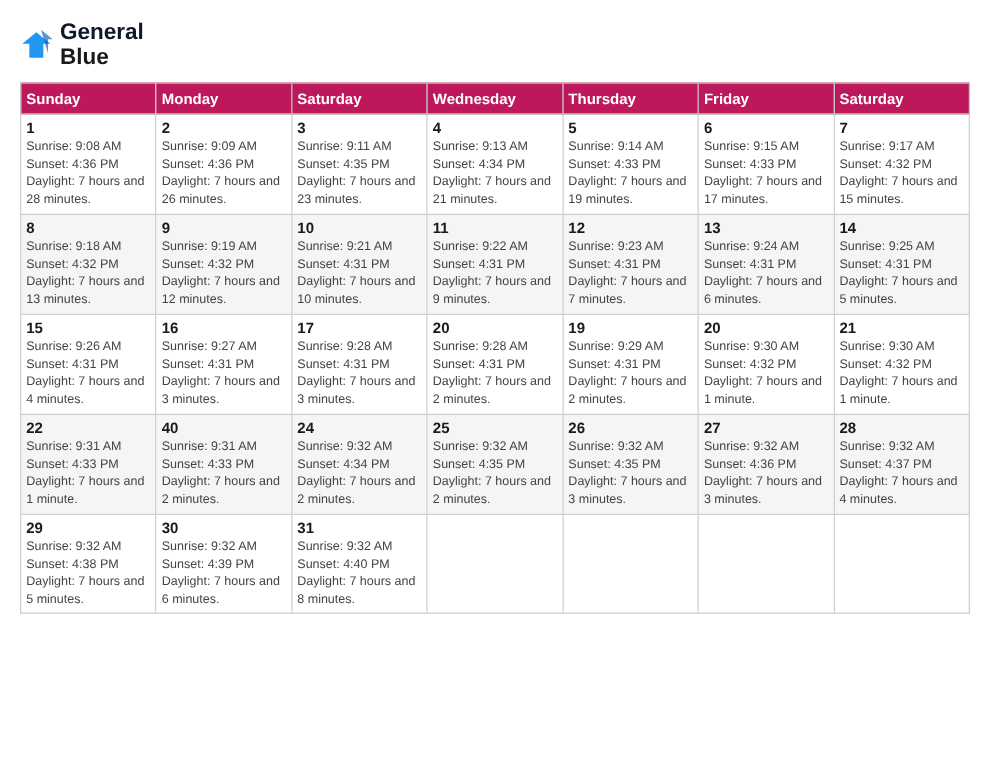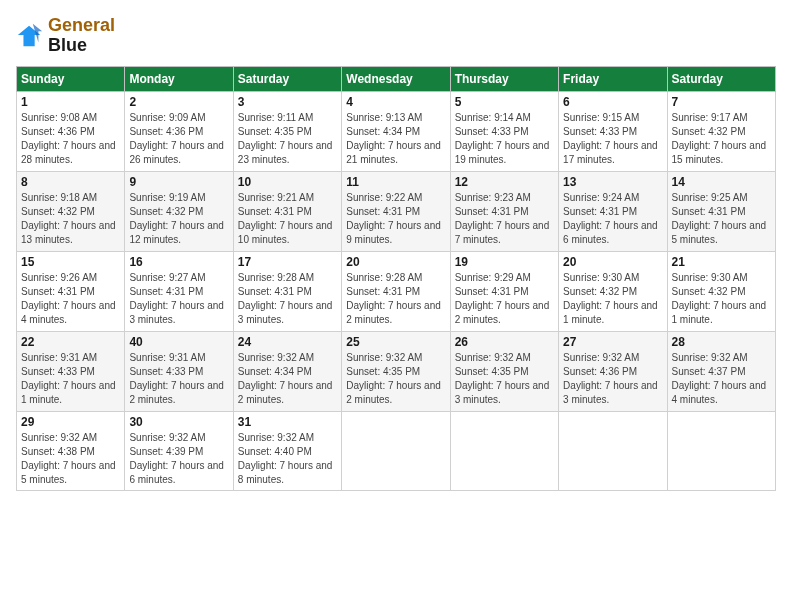--- a/index.html
+++ b/index.html
@@ -25,21 +25,21 @@
       align-items: center;
       gap: 4px;
     }
     .logo-text {
       font-size: 18px;
       font-weight: bold;
       color: #1a1a1a;
       line-height: 1.1;
     }
     .logo-text span {
-      color: #a16207;
+      color: #0f172a;
     }
     .logo-icon {
       width: 28px;
       height: 28px;
     }
     .title-block {
       text-align: right;
     }
     .month-title {
       font-size: 32px;
@@ -49,21 +49,21 @@
     .subtitle {
       font-size: 14px;
       color: #555;
     }
     .calendar-table {
       width: 100%;
       border-collapse: collapse;
       table-layout: fixed;
     }
     .calendar-table th {
-      background-color: #15803d;
+      background-color: #be185d;
       color: #fff;
       font-size: 12px;
       font-weight: bold;
       padding: 5px 4px;
       text-align: left;
       border: 1px solid #c0c0c0;
     }
     .calendar-table td {
       vertical-align: top;
       border: 1px solid #d0d0d0;

